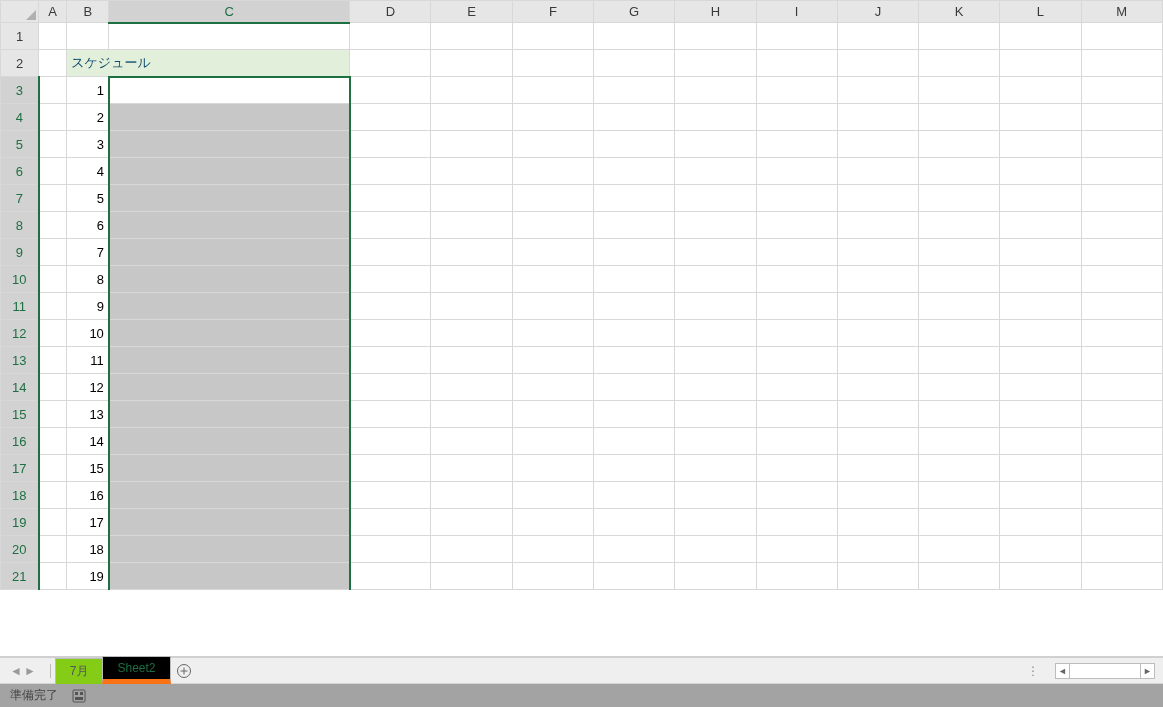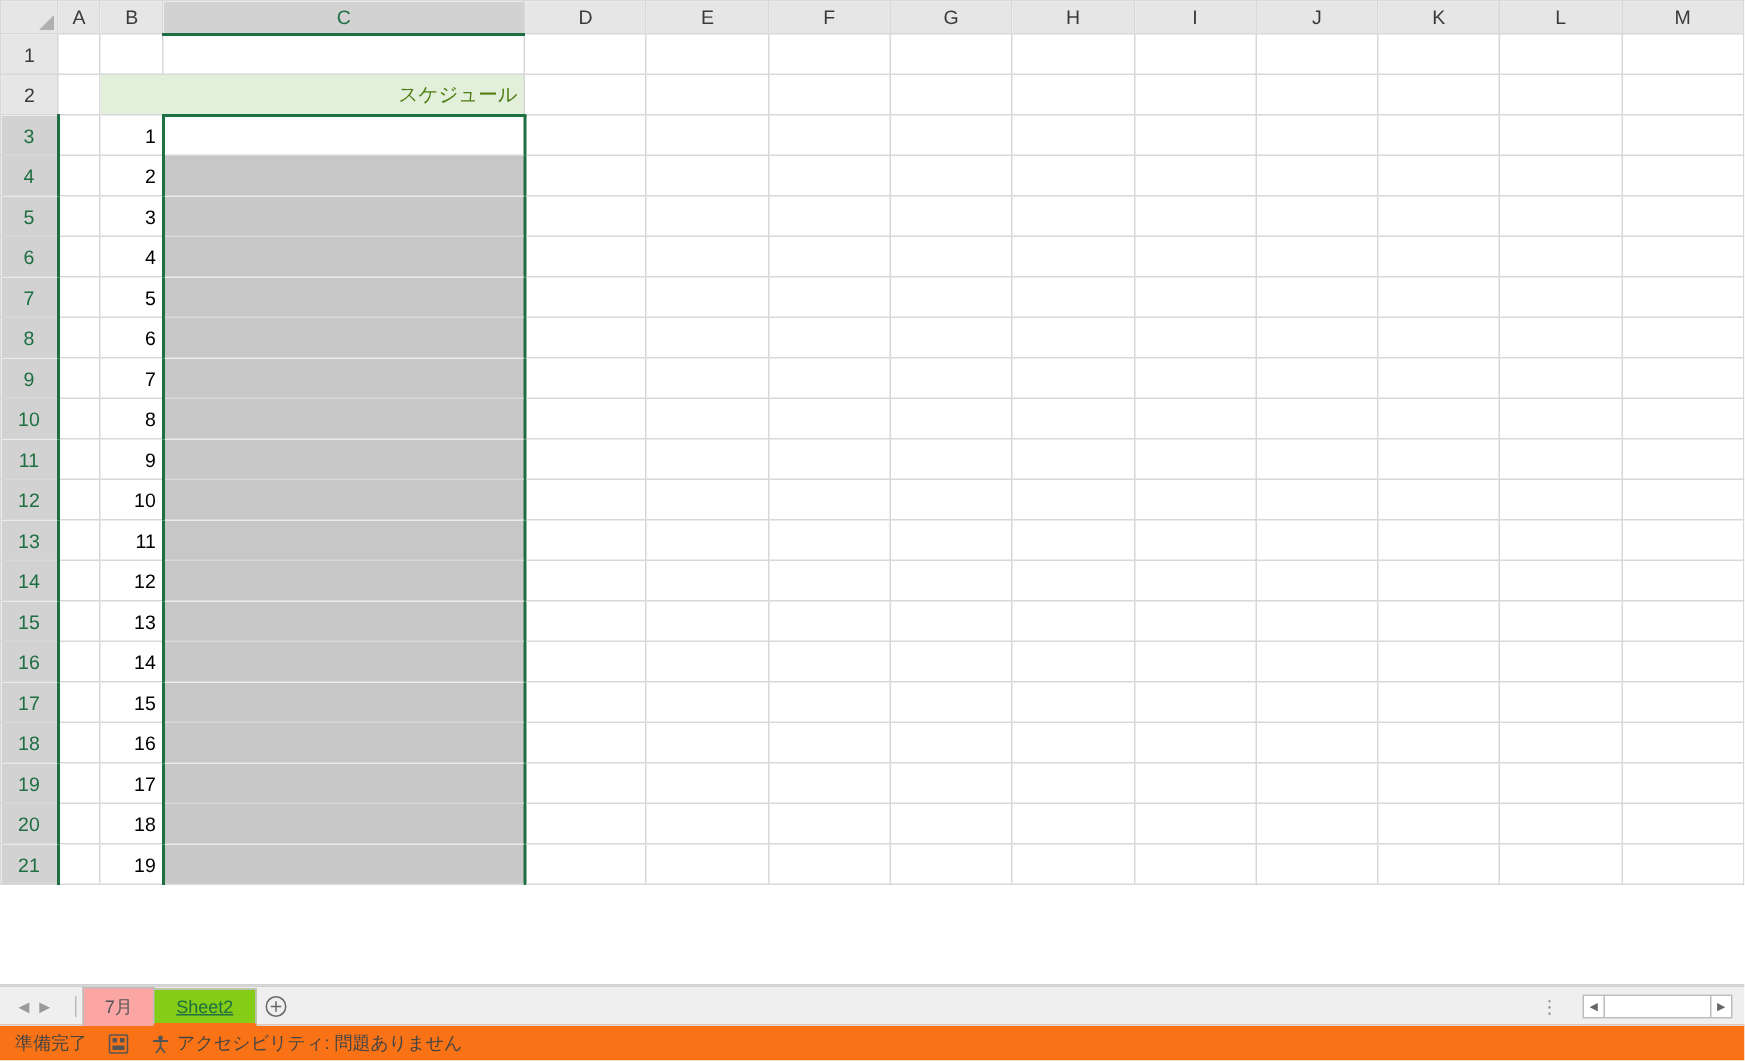--- a/index.html
+++ b/index.html
@@ -74,22 +74,22 @@
   
   td { background:#ffffff; }
   td.numcell {
     text-align: right;
     color: #000;
     padding-right: 6px;
   }
   
   td.schedule-header {
     background:#e2efda;
-    text-align:right;
-    color:#4d7c0f;
+    text-align:left;
+    color:#0c4a6e;
     border:1px solid #1e6f41;
   }
   
   td.table-b { border:1px solid #000; }
   td.table-c { border:1px solid #000; }
   
   td.sel-fill { background:#c7c7c7; }
   td.sel-active {
     background:#ffffff;
   }
@@ -119,53 +119,52 @@
     padding: 0 10px;
     color:#9a9a9a;
   }
   .tab-nav span { cursor:default; }
   .sep { width:1px; height:14px; background:#bcbcbc; margin:0 4px; align-self:center;}
   .tabs { display:flex; align-items:flex-end; }
   .tab {
     padding: 4px 14px;
     border: 1px solid #bcbcbc;
     border-bottom: none;
-    background: #fca5a5;
+    background: #84cc16;
     color: #555;
     margin-right: -1px;
     position: relative;
     top:1px;
   }
   .tab.active {
-    background: #84cc16;
+    background: #000000;
     color: #1e6f41;
     font-weight: 500;
-    border-bottom: 2px solid #f97316;
+    border-bottom: 5px solid #f97316;
     z-index:2;
-    text-decoration:underline;
   }
   .tab-add {
     width:28px;display:flex;align-items:center;justify-content:center;color:#555;
   }
   .tab-spacer { flex:1; }
   .tab-dots { padding:0 8px; display:flex; align-items:center; color:#888;}
   .hscroll {
     width:100px; height:16px; align-self:center;
     border:1px solid #bcbcbc; background:#fff; margin:0 8px;
     position:relative;
   }
   .hscroll .btn { position:absolute; top:0; width:14px; height:14px;
     display:flex;align-items:center;justify-content:center;font-size:9px;color:#666;}
   .hscroll .btn.l{left:0;border-right:1px solid #bcbcbc;}
   .hscroll .btn.r{right:0;border-left:1px solid #bcbcbc;}
 
   
   .statusbar {
     height: 24px;
-    background:#f97316;
+    background:#a3a3a3;
     border-top:1px solid #d6d6d6;
     display:flex;
     align-items:center;
     font-size:12px;
     color:#444;
     padding: 0 10px;
     gap:14px;
   }
   .statusbar .icon { display:inline-flex; align-items:center; }
   .statusbar .a11y { display:flex; align-items:center; gap:4px;}
@@ -583,21 +582,14 @@
   <div class="statusbar">
     <span>準備完了</span>
     <span class="icon">
       <svg width="14" height="14">
           <rect x="1" y="1" width="12" height="12" rx="1" fill="none" stroke="#555"></rect>
           <rect x="3" y="3" width="3" height="3" fill="#555"></rect>
           <rect x="8" y="3" width="3" height="3" fill="#555"></rect>
           <rect x="3" y="8" width="8" height="3" fill="#555"></rect>
         </svg>
     </span>
-    <span class="a11y">
-      <svg width="14" height="14">
-        <circle cx="7" cy="3" r="1.6" fill="#555"></circle>
-        <path d="M2 5 L12 5 M7 5 L7 9 M7 9 L4 13 M7 9 L10 13" stroke="#555" stroke-width="1.2" fill="none"></path>
-      </svg>
-      <span>アクセシビリティ: 問題ありません</span>
-    </span>
   </div>
 </div>
 
 </body></html>

